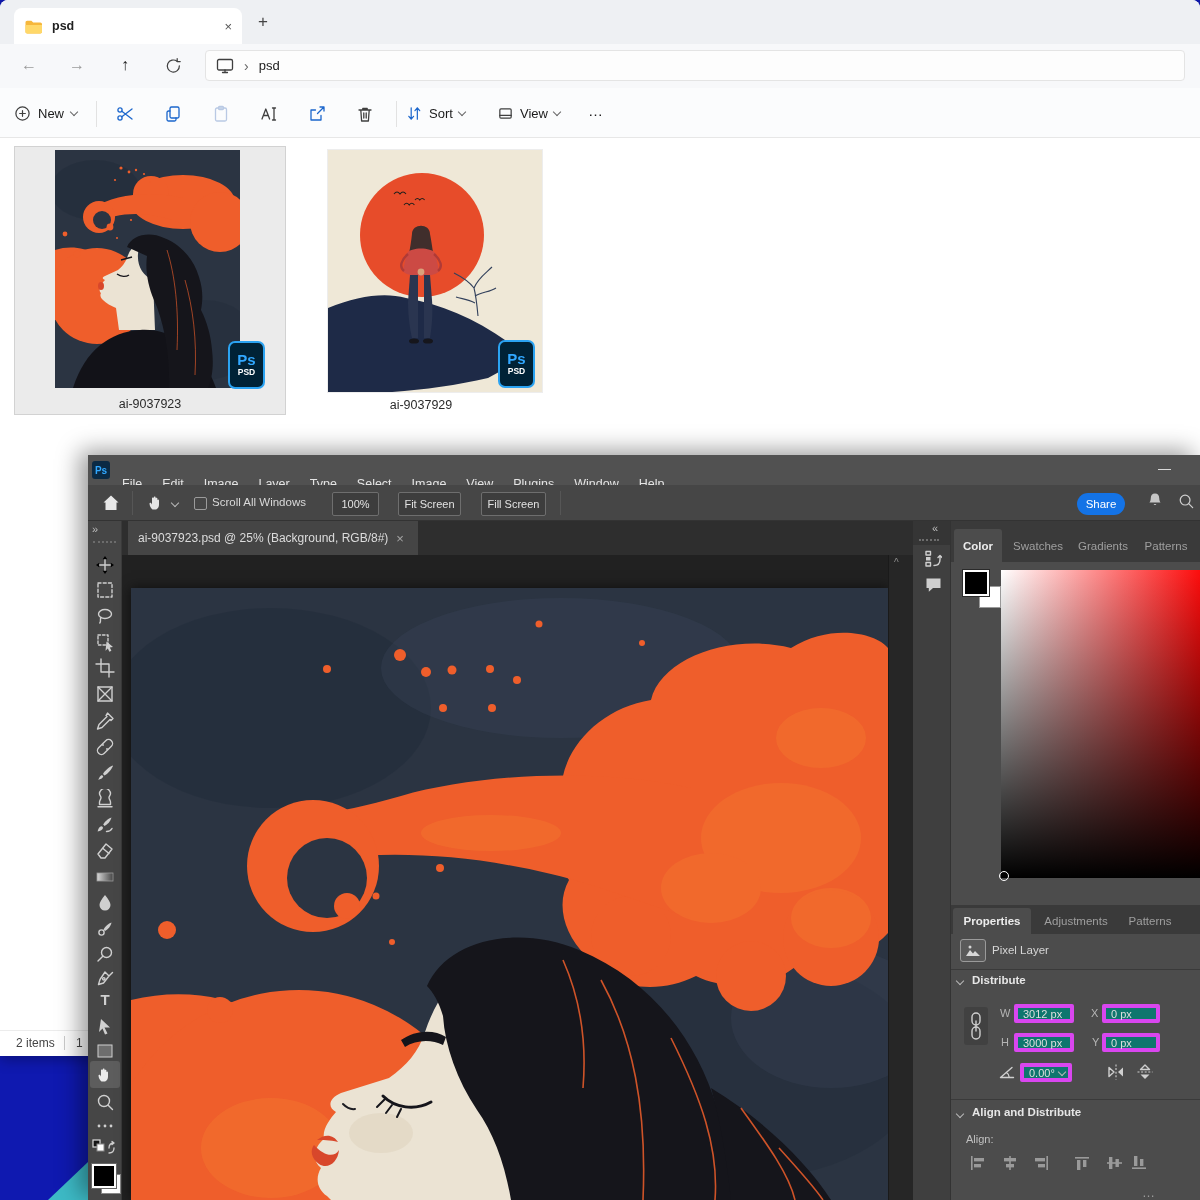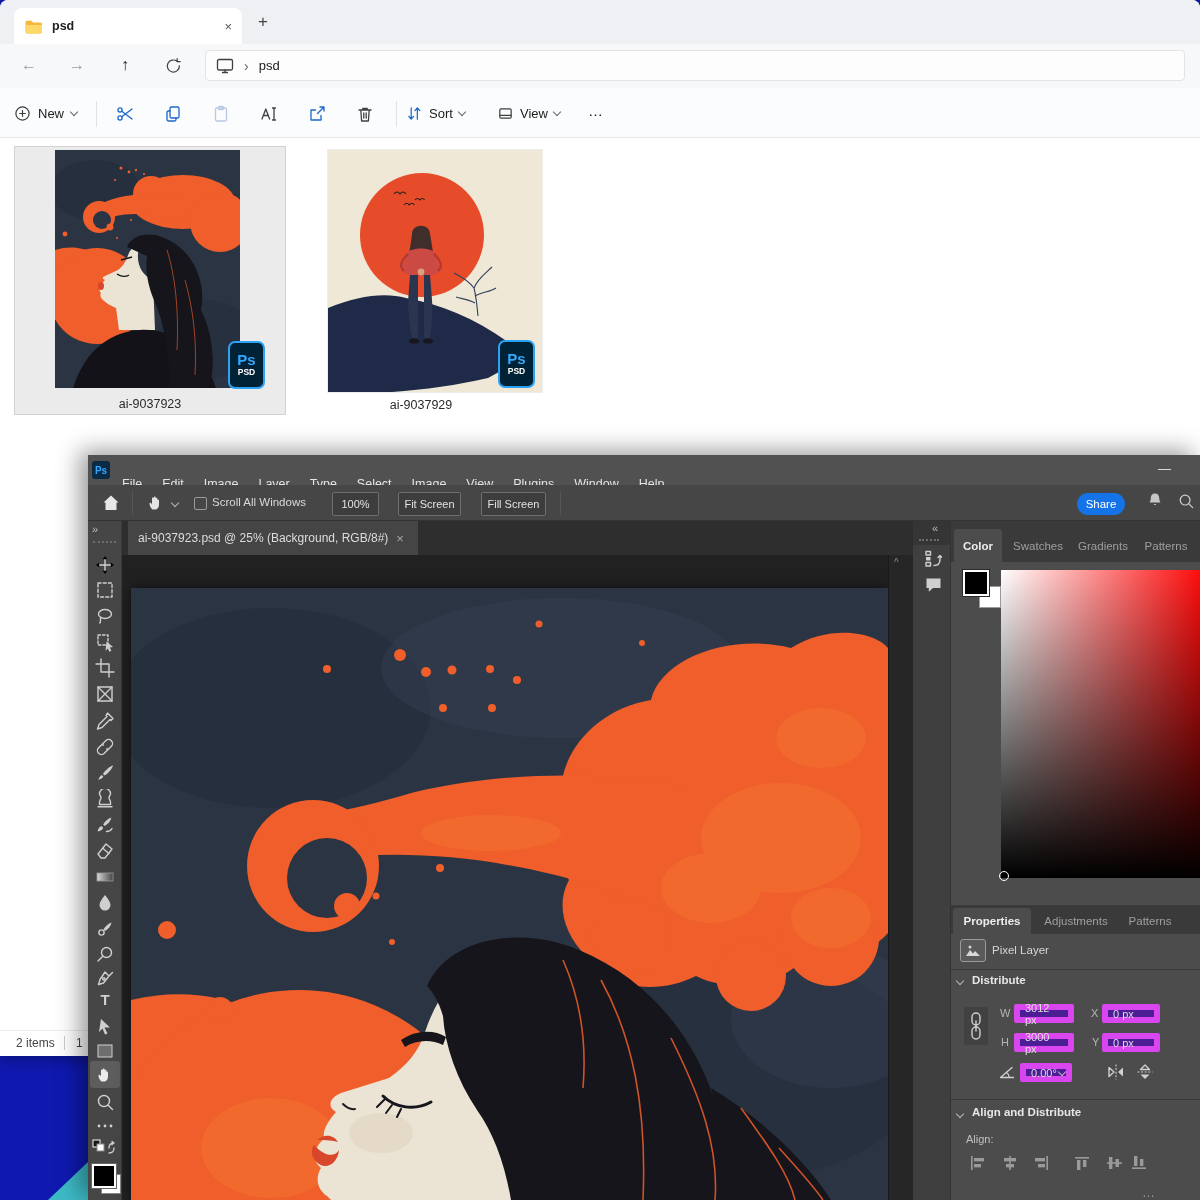--- a/index.html
+++ b/index.html
@@ -40,21 +40,21 @@
   .tool{position:absolute;left:7px;width:20px;height:20px}
   .tabrow{left:34px;top:66px;width:791px;height:34px;background:#2e2e2e}
   .doctab{left:40px;top:66px;width:290px;height:34px;background:#454545;display:flex;align-items:center;gap:8px;padding:0 10px;box-sizing:border-box;font-size:12px;color:#dcdcdc}
   .canvas{left:34px;top:100px;width:791px;height:645px;background:#212121}
   .scrollstrip{left:800px;top:100px;width:25px;height:645px;background:#262626;border-left:1px solid #1a1a1a;box-sizing:border-box}
   .iconstrip{left:825px;top:66px;width:38px;height:679px;background:#3f3f3f;border-right:1px solid #333;box-sizing:border-box}
   .panels{left:863px;top:66px;width:249px;height:679px;background:#4c4c4c}
   .tabstripdark{background:#3a3a3a}
   .ptab-active{background:#4c4c4c;border-radius:3px 3px 0 0;font-weight:bold;color:#ececec;font-size:11.5px;display:flex;align-items:center;justify-content:center}
   .ptab{color:#9f9f9f;font-size:11.5px;display:flex;align-items:center;justify-content:center}
-  .inp{background:#4c1d95;border:6px solid #d946ef;border-radius:2px;color:#dedede;font-size:11px;display:flex;align-items:center;padding:0 5px;height:19px;box-sizing:border-box}
+  .inp{background:#0f766e;border:4px solid #d946ef;border-radius:2px;color:#dedede;font-size:11px;display:flex;align-items:center;padding:0 5px;height:19px;box-sizing:border-box}
   .lbl{font-size:11px;color:#b5b5b5}
   .hdr{font-size:11.5px;font-weight:bold;color:#e6e6e6}
   .chev{width:5px;height:5px;border-right:1.4px solid #b8b8b8;border-bottom:1.4px solid #b8b8b8;display:inline-block;transform:rotate(45deg)}
   .grad{background:linear-gradient(to bottom,rgba(0,0,0,0) 0%,#000 100%),linear-gradient(to right,#ffffff,#fd0d0d)}
   .divider{background:#3a3a3a;height:1px}
 </style>
 </head>
 <body>
 
 <div class="abs" style="left:48px;top:1162px;width:40px;height:38px;background:#3dbac6;clip-path:polygon(100% 0,100% 100%,0 100%)"></div>

